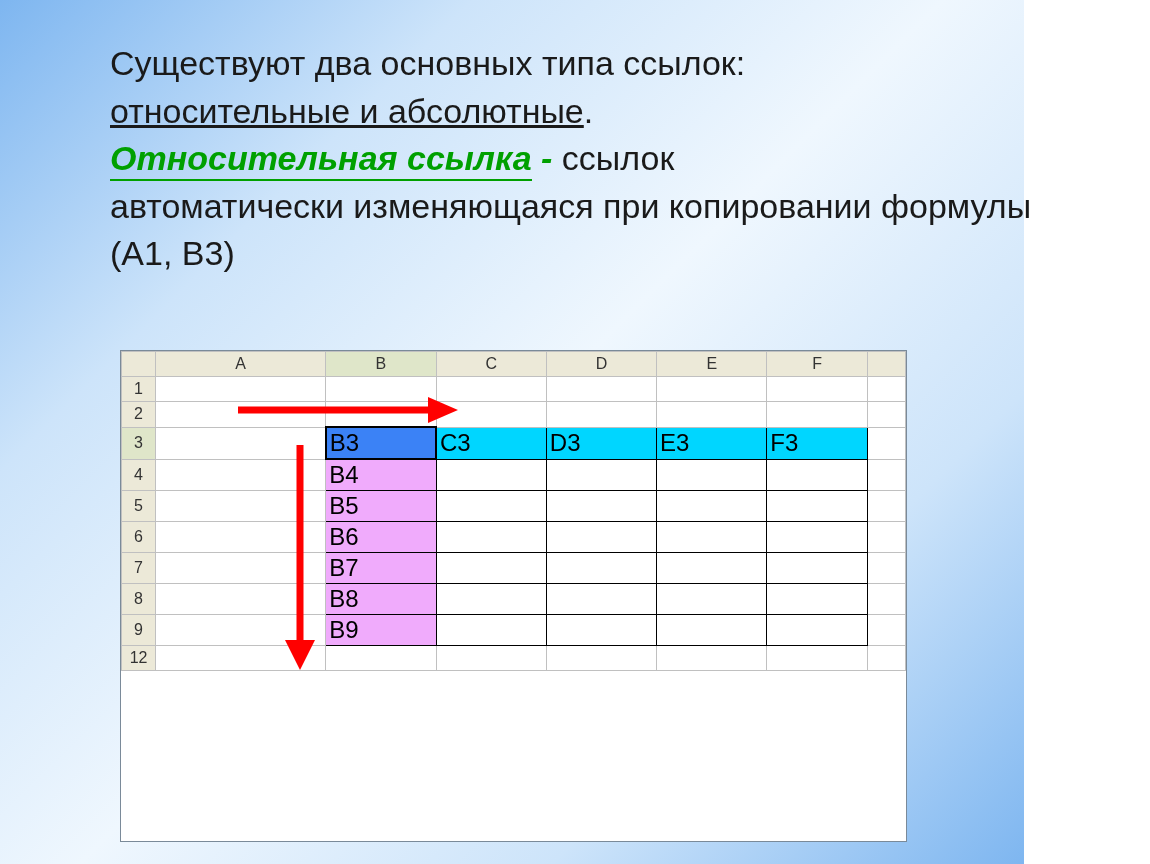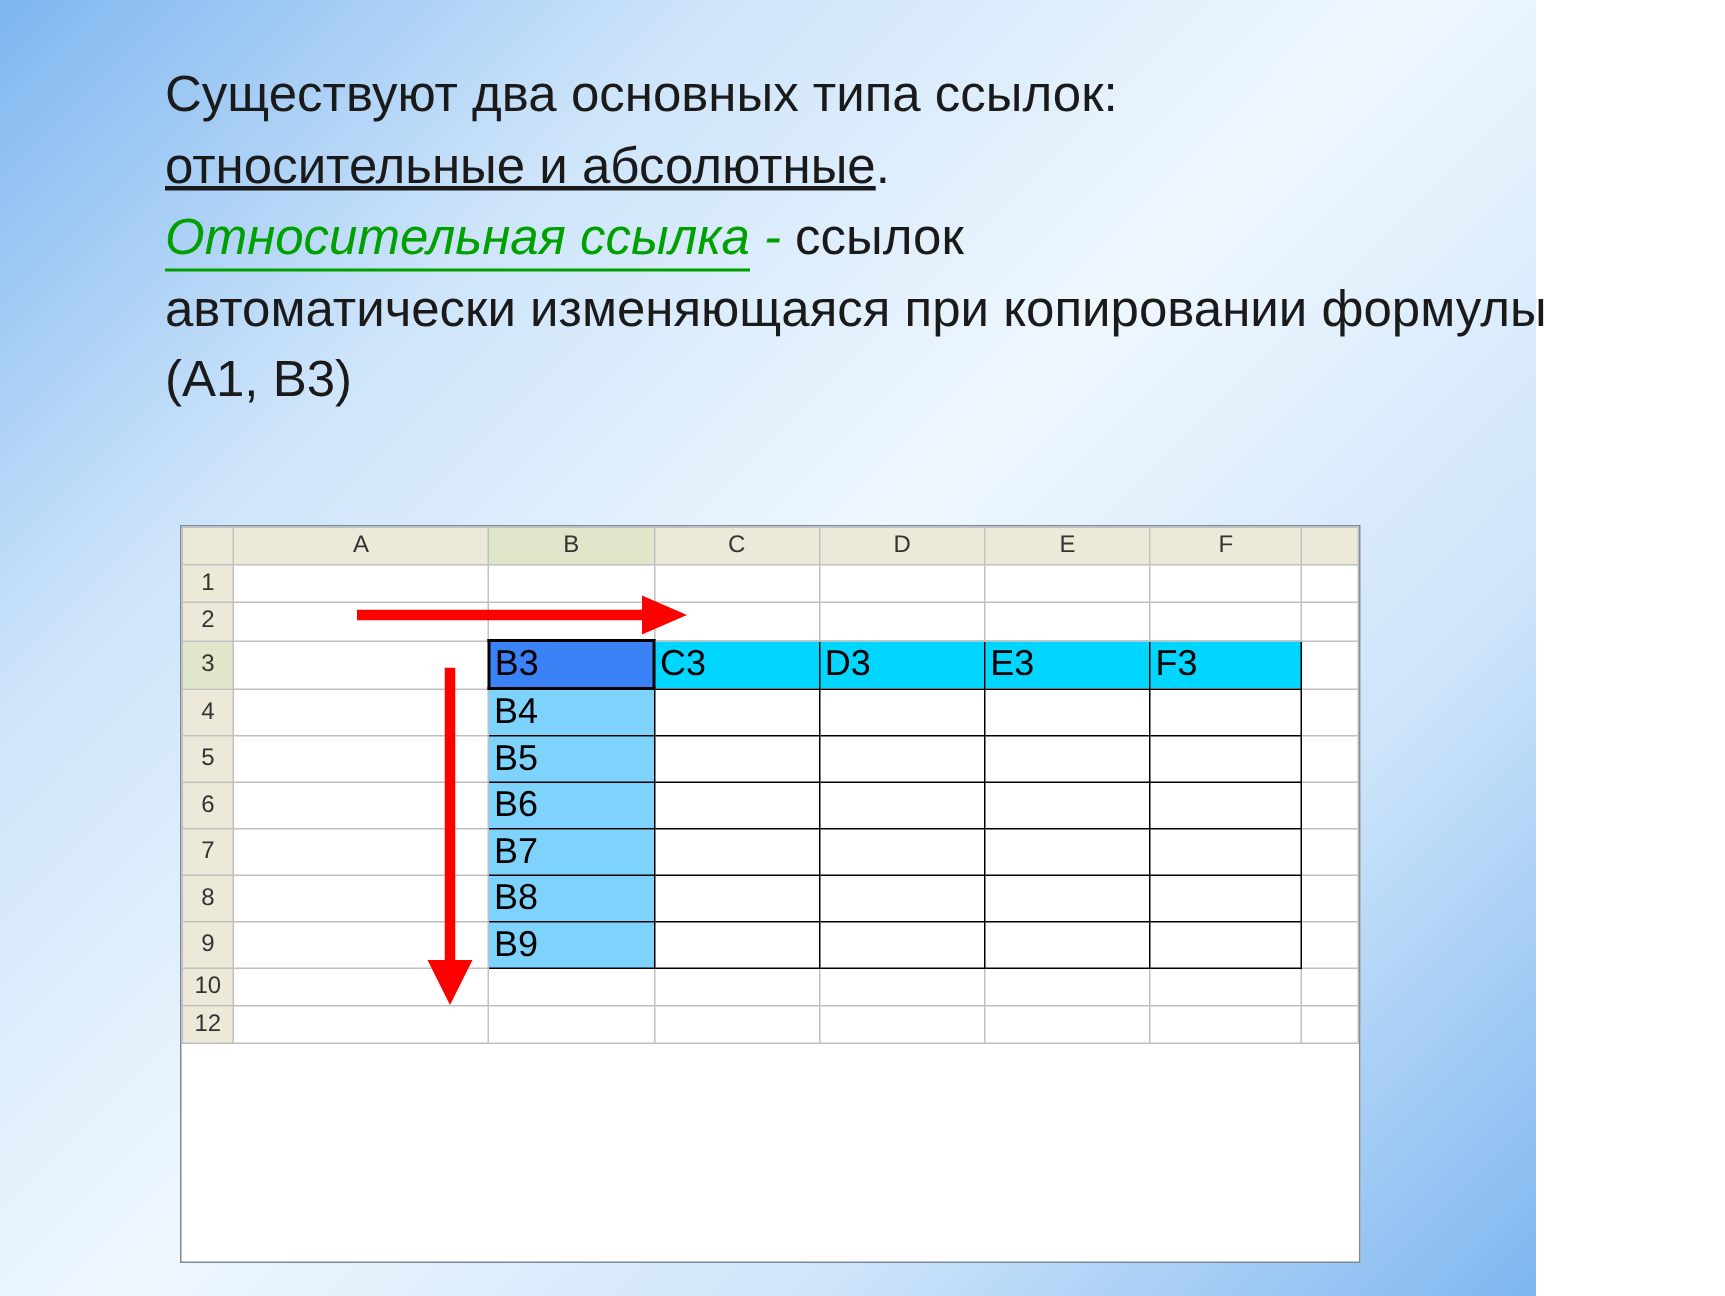--- a/index.html
+++ b/index.html
@@ -22,21 +22,21 @@
     left: 110px;
     top: 40px;
     width: 930px;
     color: #1a1a1a;
     font-size: 34px;
     line-height: 1.4;
   }
   .underline { text-decoration: underline; margin-top: 31px; }
   .green {
     color: #00a000;
-    font-weight: normal;
+    font-weight: bold;
     font-style: italic;
   }
   .green-under {
     border-bottom: 2px solid #00a000;
     padding-bottom: 2px;
   }
 
   .excel-wrap {
     position: absolute;
     left: 120px;
@@ -92,21 +92,21 @@
     padding-left: 3px;
     text-align: left;
     color: #000;
   }
   .thin { height: 22px !important; }
   .cyan {
     background: #00d6ff;
     border: 1px solid #000 !important;
   }
   .steel {
-    background: #7dd3fc;
+    background: #f0abfc;
     border: 1px solid #000 !important;
   }
   .sel-cell {
     background: #3b82f6;
     border: 2px solid #000 !important;
   }
 
   .col-A { width: 180px; }
   .col-B { width: 115px; }
   .col-C { width: 115px; }
@@ -252,30 +252,20 @@
         <td class="rowhead">9</td>
         <td class="cell"></td>
         <td class="cell steel">B9</td>
         <td class="cell" style="border:1px solid #000"></td>
         <td class="cell" style="border:1px solid #000"></td>
         <td class="cell" style="border:1px solid #000"></td>
         <td class="cell" style="border:1px solid #000"></td>
         <td class="cell"></td>
       </tr>
       <tr>
-        <td class="rowhead">10</td>
-        <td class="cell thin"></td>
-        <td class="cell thin"></td>
-        <td class="cell thin"></td>
-        <td class="cell thin"></td>
-        <td class="cell thin"></td>
-        <td class="cell thin"></td>
-        <td class="cell thin"></td>
-      </tr>
-      <tr>
         <td class="rowhead">12</td>
         <td class="cell thin"></td>
         <td class="cell thin"></td>
         <td class="cell thin"></td>
         <td class="cell thin"></td>
         <td class="cell thin"></td>
         <td class="cell thin"></td>
         <td class="cell thin"></td>
       </tr>
     </tbody>

